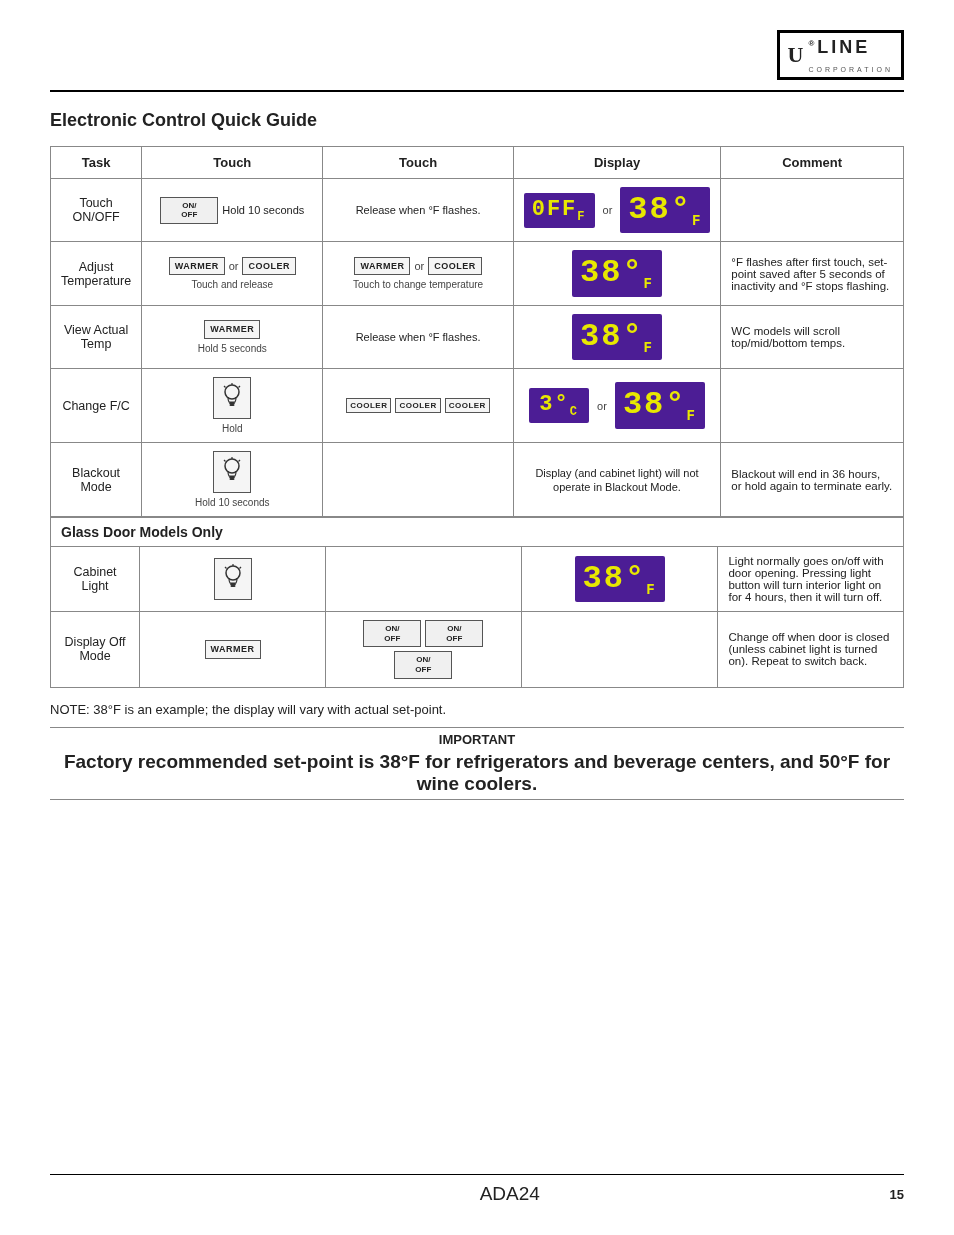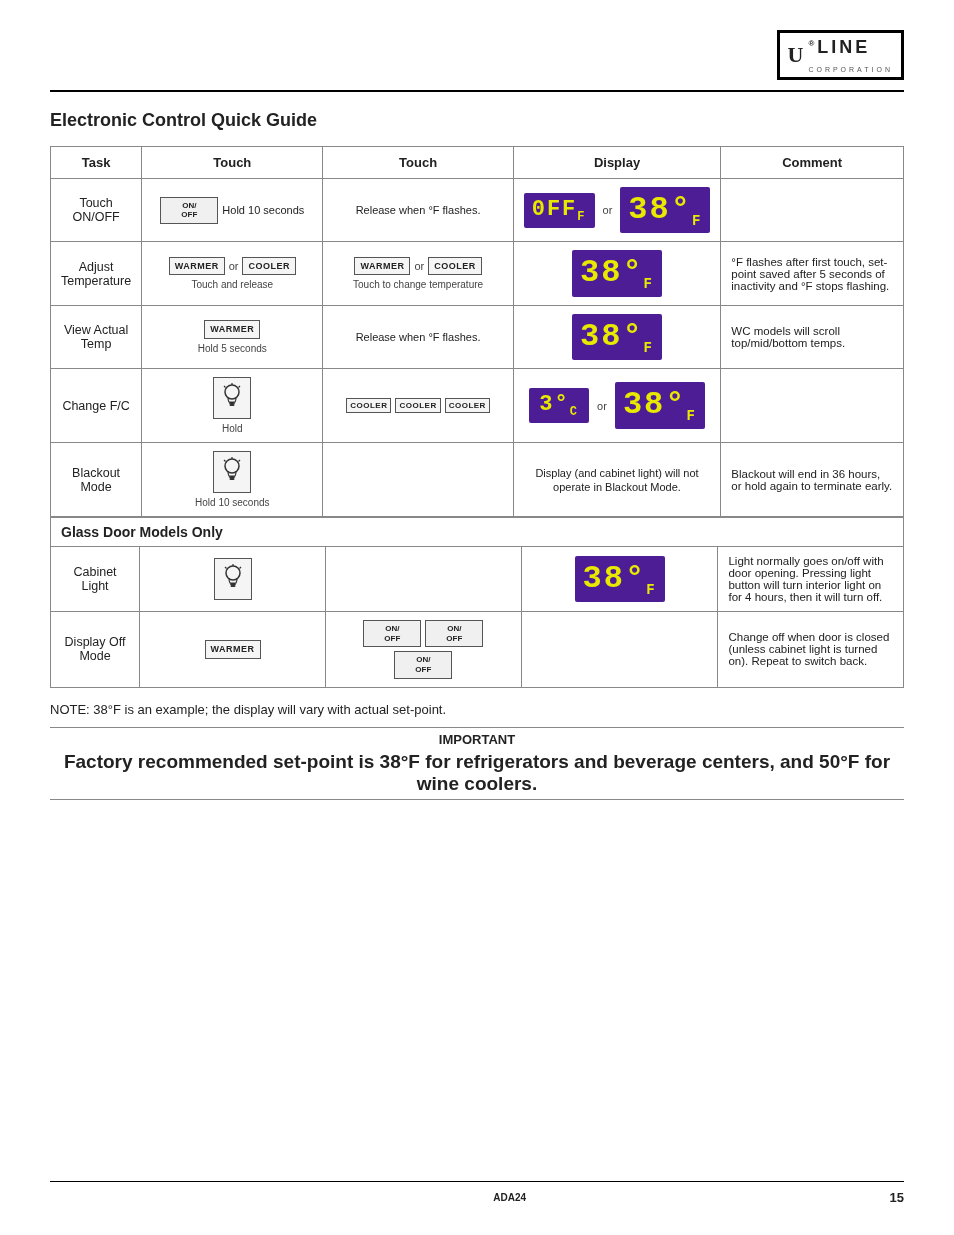--- a/index.html
+++ b/index.html
@@ -221,22 +221,22 @@
       left: 50px;
       right: 50px;
       border-top: 1.5px solid #000;
       padding-top: 8px;
       display: flex;
       justify-content: space-between;
       align-items: center;
     }
 
     .footer-center {
-      font-weight: bold;
-      font-size: 10px;
+      font-weight: normal;
+      font-size: 19px;
       text-align: center;
       flex: 1;
     }
 
     .footer-page {
       font-size: 13px;
       font-weight: bold;
     }
 
     

